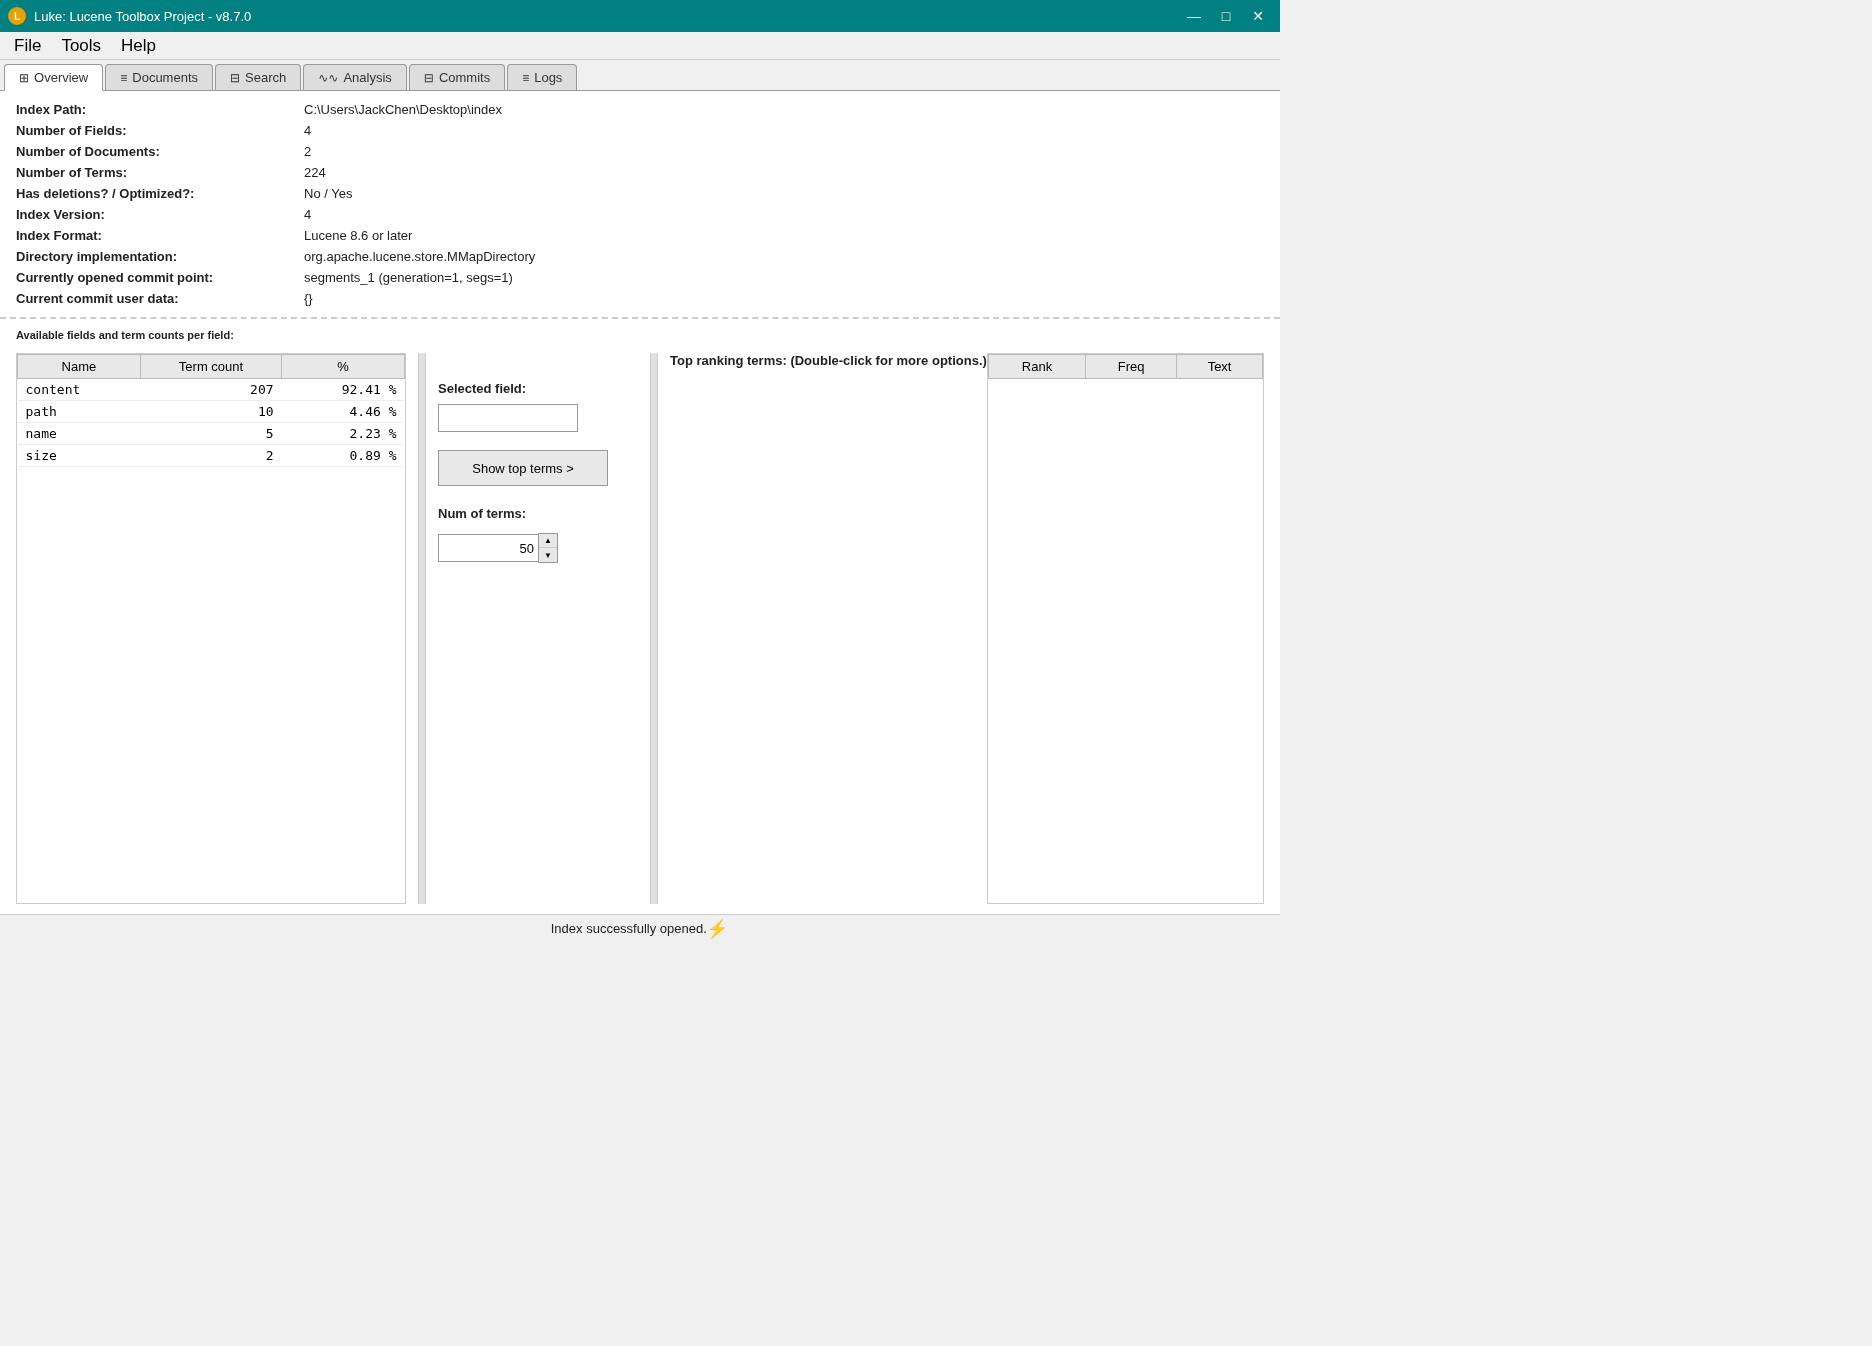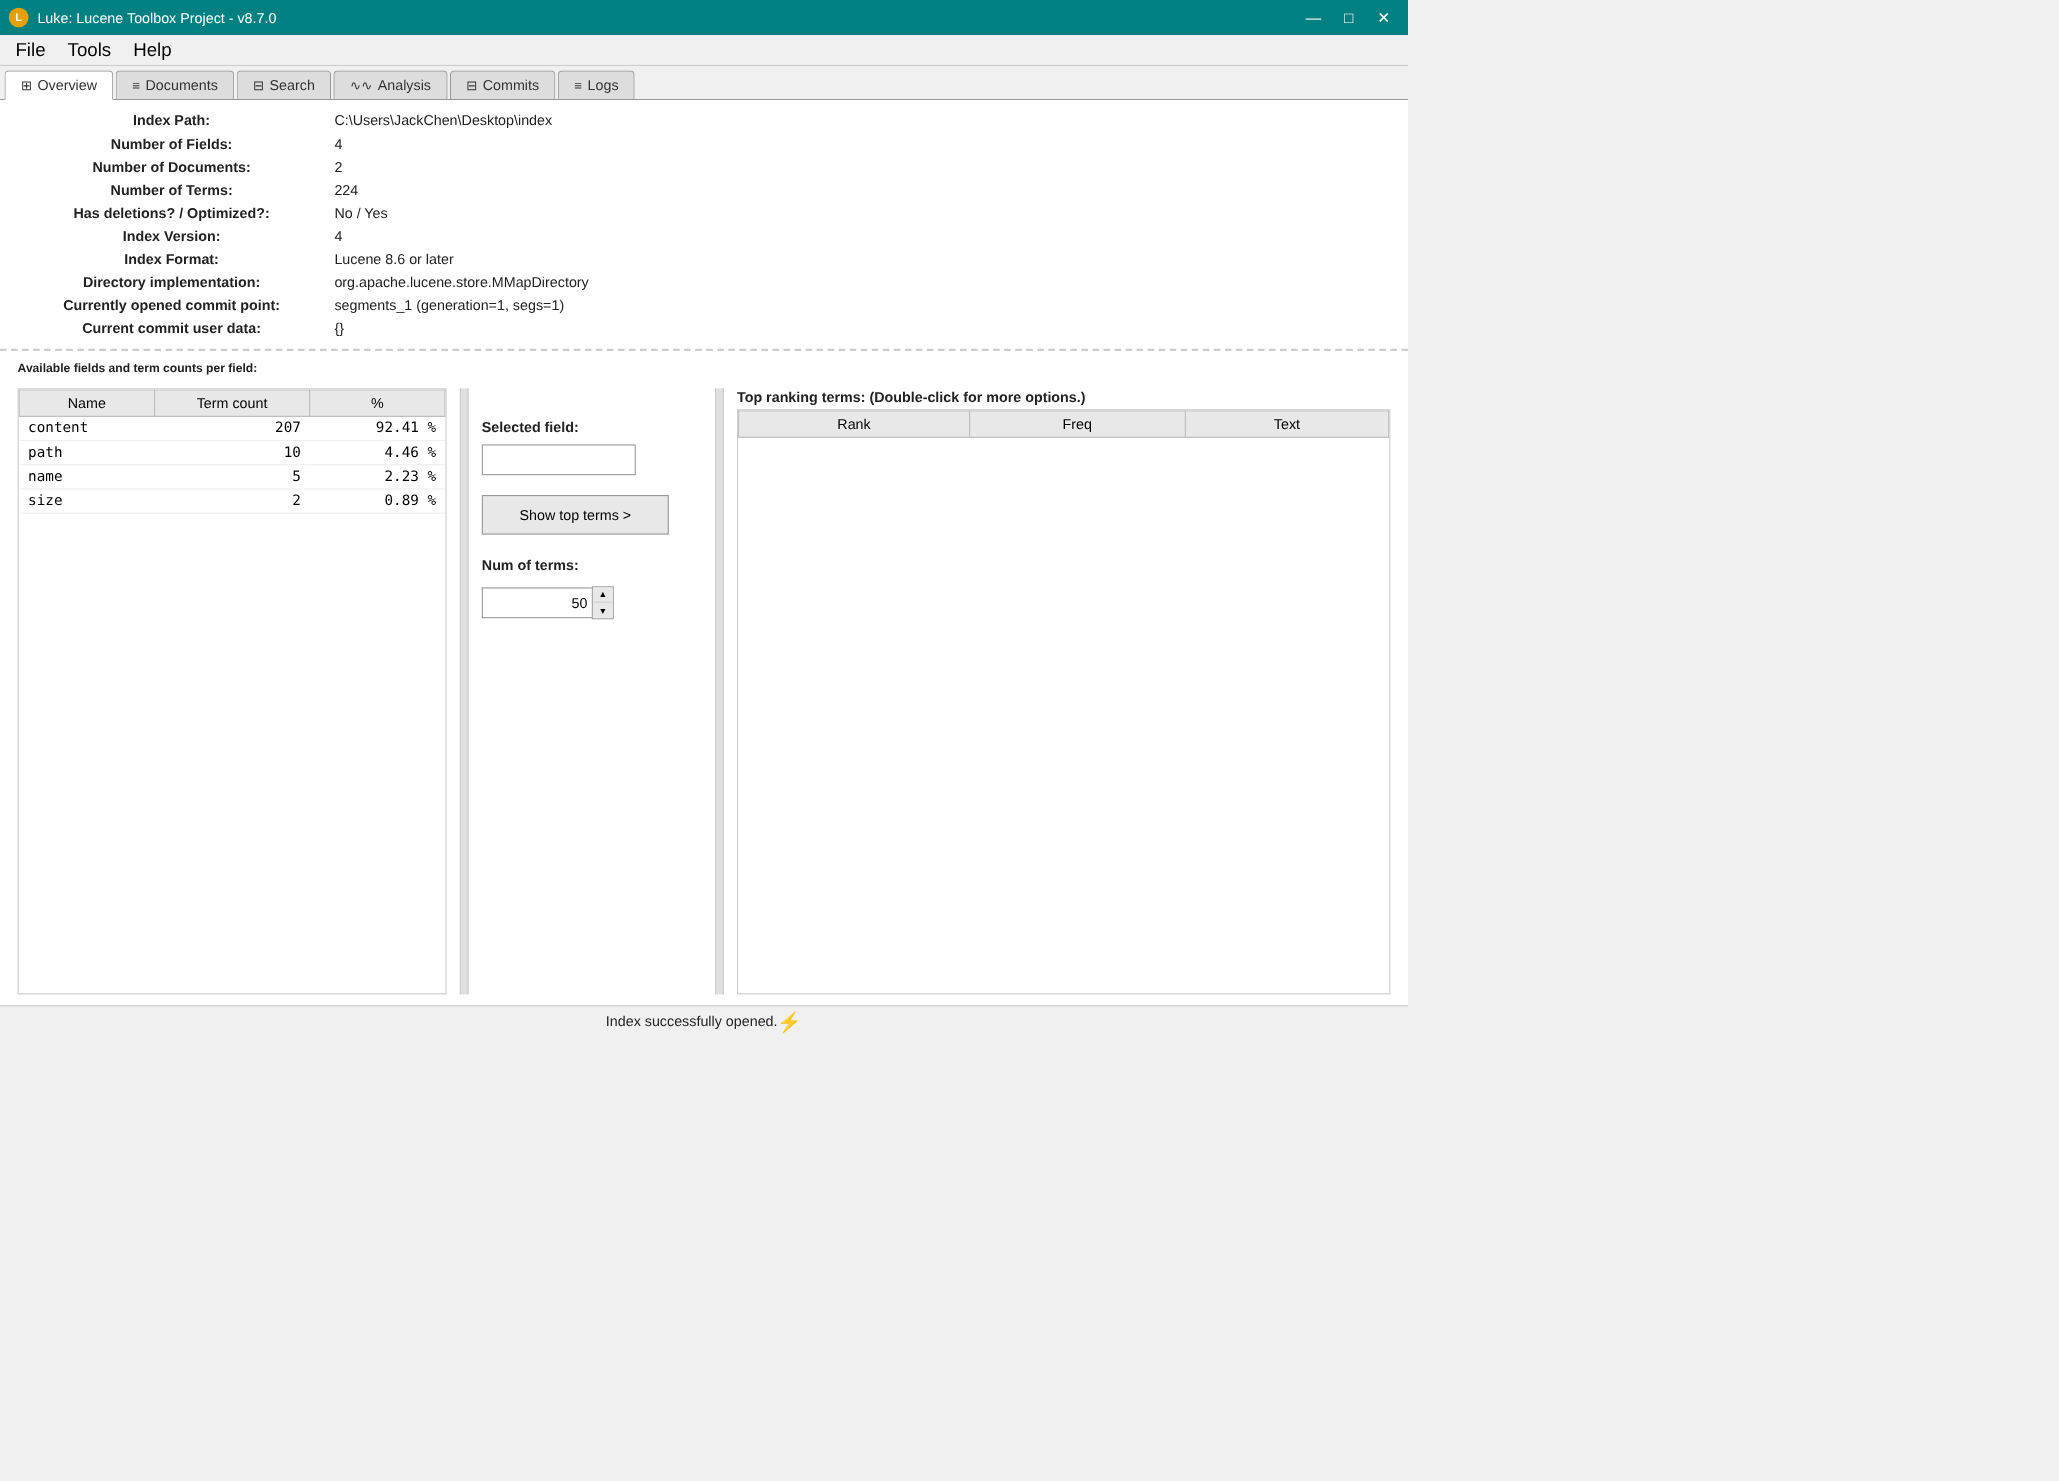--- a/index.html
+++ b/index.html
@@ -121,21 +121,21 @@
     .info-panel {
       padding: 8px 0;
       border-bottom: 2px dashed #ccc;
     }
     .info-row {
       display: flex;
       align-items: baseline;
       padding: 3px 16px;
     }
     .info-label {
-      text-align: center;
+      text-align: left;
       font-weight: bold;
       width: 280px;
       min-width: 280px;
       margin-right: 8px;
       color: #222;
       font-size: 13px;
     }
     .info-value {
       color: #222;
       font-size: 13px;
@@ -266,21 +266,21 @@
       align-items: center;
       justify-content: center;
       border-bottom: 1px solid #ccc;
     }
     .spinner-btn:last-child { border-bottom: none; }
 
     
     .top-ranking-section {
       flex: 1;
       display: flex;
-      flex-direction: column;
+      flex-direction: row;
     }
     .top-ranking-title {
       font-size: 13px;
       font-weight: bold;
       color: #222;
       margin-bottom: 4px;
     }
     .ranking-table-container {
       border: 1px solid #ccc;
       flex: 1;

